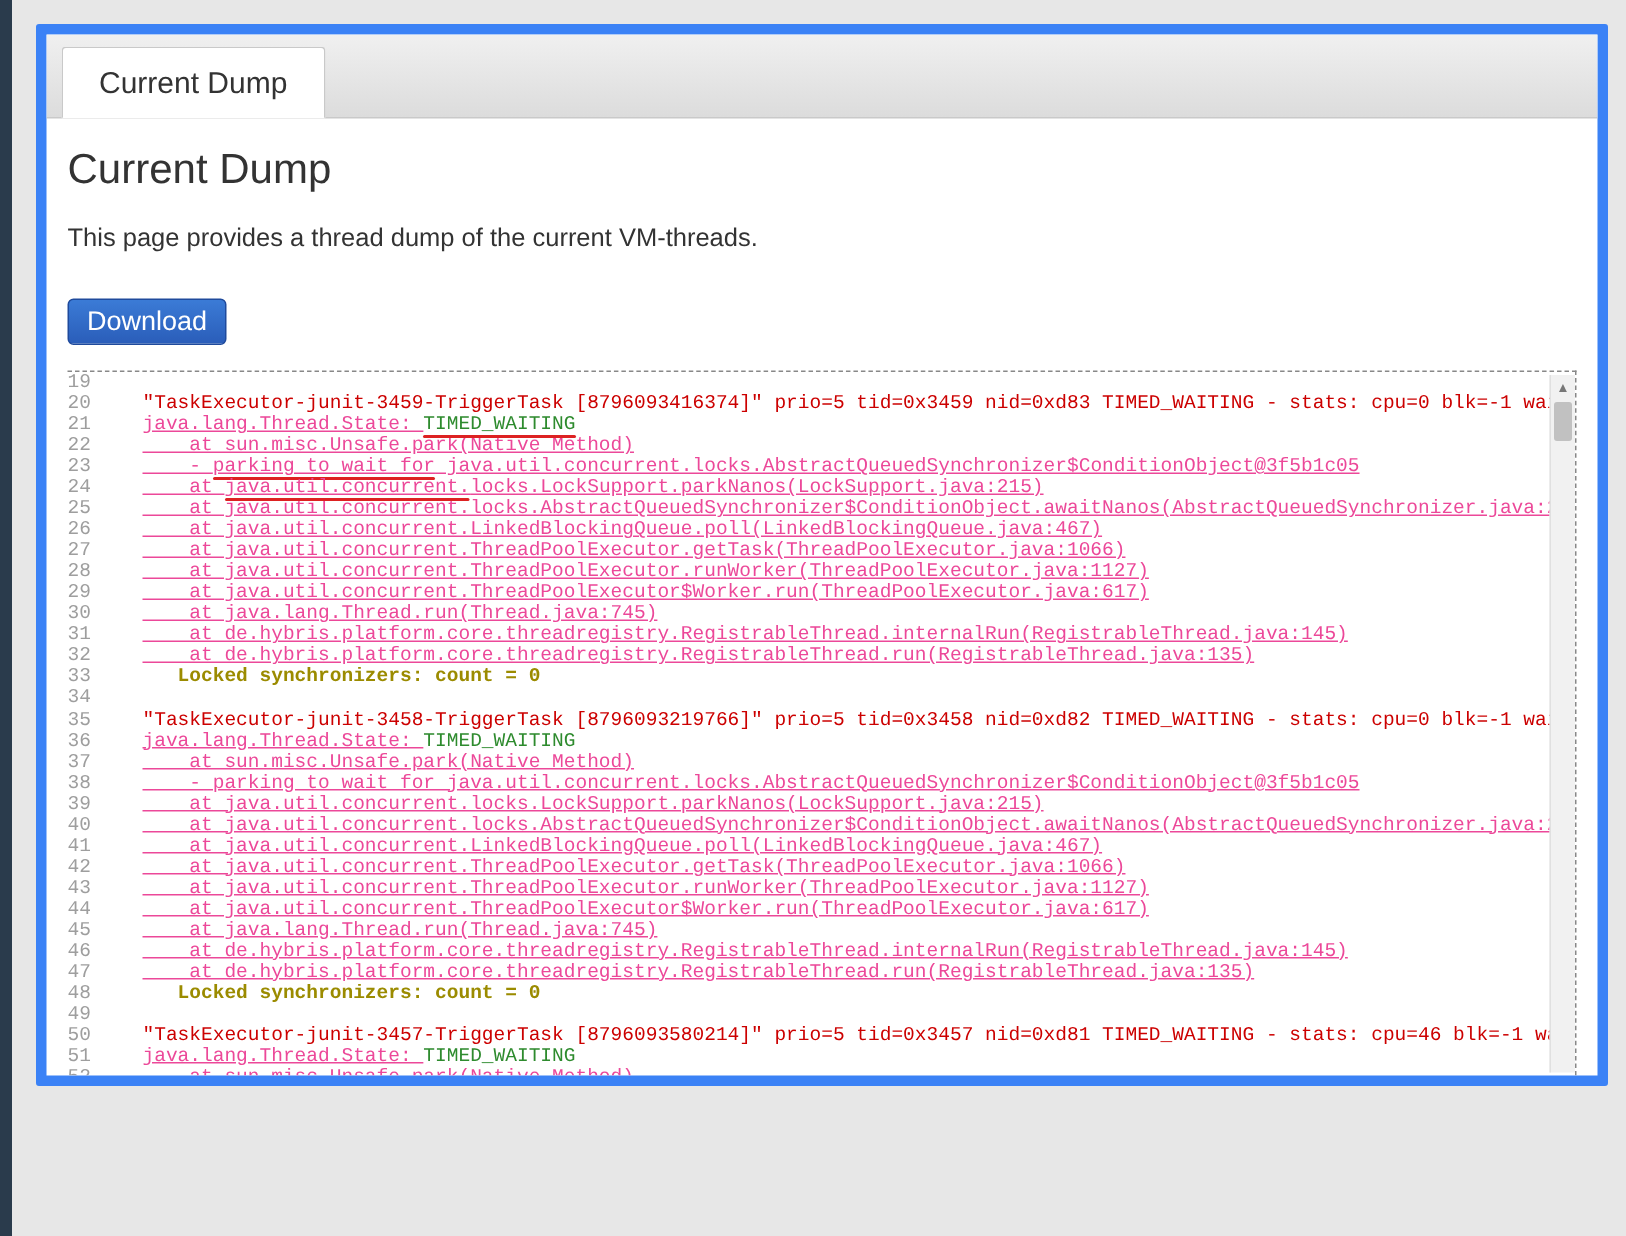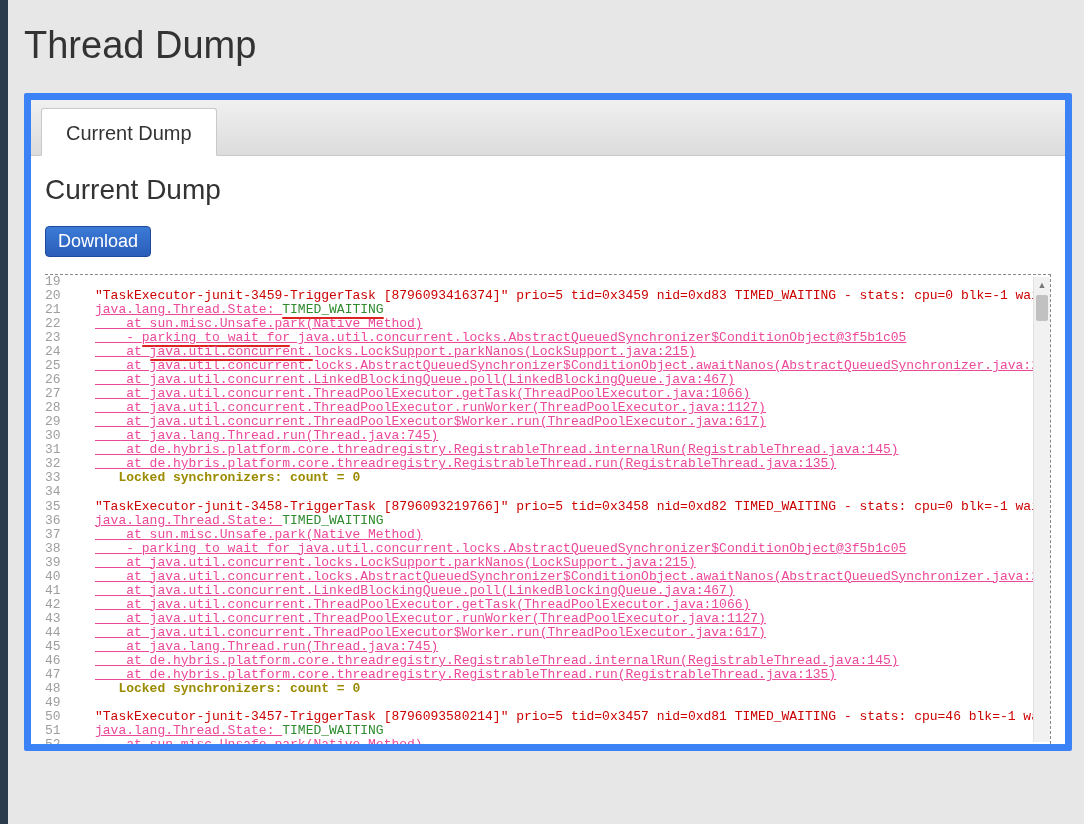--- a/index.html
+++ b/index.html
@@ -152,29 +152,29 @@
       height: 2px;
       background: #d22;
       border-radius: 1px;
     }
   </style>
 </head>
 <body>
 <div class="left-stripe"></div>
 
 <div class="page">
-  <h1 class="page-title">Thread Dump</h1>
 
   <div class="panel">
     <div class="tab-bar">
       <div class="tab active">Current Dump</div>
     </div>
 
     <div class="panel-body">
       <h2 class="section-title">Current Dump</h2>
+      <div class="description">This page provides a thread dump of the current VM-threads.</div>
 
       <button type="button" class="download-btn">Download</button>
 
       <div class="dump-viewport">
         <div id="dump-container" class="dump-pre"><div><span class="gutter">19</span></div><div><span class="gutter">20</span><span class="c-hdr">"TaskExecutor-junit-3459-TriggerTask [8796093416374]" prio=5 tid=0x3459 nid=0xd83 TIMED_WAITING - stats: cpu=0 blk=-1 wait=-1</span></div><div><span class="gutter">21</span><span class="c-txt">java.lang.Thread.State: </span><span class="c-grn underline-red">TIMED_WAITING</span></div><div><span class="gutter">22</span><span class="c-txt">    at sun.misc.Unsafe.park(Native Method)</span></div><div><span class="gutter">23</span><span class="c-txt">    - </span><span class="c-txt underline-red">parking to wait for</span><span class="c-txt"> java.util.concurrent.locks.AbstractQueuedSynchronizer$ConditionObject@3f5b1c05</span></div><div><span class="gutter">24</span><span class="c-txt">    at </span><span class="c-txt underline-red">java.util.concurrent.</span><span class="c-txt">locks.LockSupport.parkNanos(LockSupport.java:215)</span></div><div><span class="gutter">25</span><span class="c-txt">    at java.util.concurrent.locks.AbstractQueuedSynchronizer$ConditionObject.awaitNanos(AbstractQueuedSynchronizer.java:2078)</span></div><div><span class="gutter">26</span><span class="c-txt">    at java.util.concurrent.LinkedBlockingQueue.poll(LinkedBlockingQueue.java:467)</span></div><div><span class="gutter">27</span><span class="c-txt">    at java.util.concurrent.ThreadPoolExecutor.getTask(ThreadPoolExecutor.java:1066)</span></div><div><span class="gutter">28</span><span class="c-txt">    at java.util.concurrent.ThreadPoolExecutor.runWorker(ThreadPoolExecutor.java:1127)</span></div><div><span class="gutter">29</span><span class="c-txt">    at java.util.concurrent.ThreadPoolExecutor$Worker.run(ThreadPoolExecutor.java:617)</span></div><div><span class="gutter">30</span><span class="c-txt">    at java.lang.Thread.run(Thread.java:745)</span></div><div><span class="gutter">31</span><span class="c-txt">    at de.hybris.platform.core.threadregistry.RegistrableThread.internalRun(RegistrableThread.java:145)</span></div><div><span class="gutter">32</span><span class="c-txt">    at de.hybris.platform.core.threadregistry.RegistrableThread.run(RegistrableThread.java:135)</span></div><div><span class="gutter">33</span><span class="c-olv">   Locked synchronizers: count = 0</span></div><div><span class="gutter">34</span></div><div><span class="gutter">35</span><span class="c-hdr">"TaskExecutor-junit-3458-TriggerTask [8796093219766]" prio=5 tid=0x3458 nid=0xd82 TIMED_WAITING - stats: cpu=0 blk=-1 wait=-1</span></div><div><span class="gutter">36</span><span class="c-txt">java.lang.Thread.State: </span><span class="c-grn">TIMED_WAITING</span></div><div><span class="gutter">37</span><span class="c-txt">    at sun.misc.Unsafe.park(Native Method)</span></div><div><span class="gutter">38</span><span class="c-txt">    - parking to wait for java.util.concurrent.locks.AbstractQueuedSynchronizer$ConditionObject@3f5b1c05</span></div><div><span class="gutter">39</span><span class="c-txt">    at java.util.concurrent.locks.LockSupport.parkNanos(LockSupport.java:215)</span></div><div><span class="gutter">40</span><span class="c-txt">    at java.util.concurrent.locks.AbstractQueuedSynchronizer$ConditionObject.awaitNanos(AbstractQueuedSynchronizer.java:2078)</span></div><div><span class="gutter">41</span><span class="c-txt">    at java.util.concurrent.LinkedBlockingQueue.poll(LinkedBlockingQueue.java:467)</span></div><div><span class="gutter">42</span><span class="c-txt">    at java.util.concurrent.ThreadPoolExecutor.getTask(ThreadPoolExecutor.java:1066)</span></div><div><span class="gutter">43</span><span class="c-txt">    at java.util.concurrent.ThreadPoolExecutor.runWorker(ThreadPoolExecutor.java:1127)</span></div><div><span class="gutter">44</span><span class="c-txt">    at java.util.concurrent.ThreadPoolExecutor$Worker.run(ThreadPoolExecutor.java:617)</span></div><div><span class="gutter">45</span><span class="c-txt">    at java.lang.Thread.run(Thread.java:745)</span></div><div><span class="gutter">46</span><span class="c-txt">    at de.hybris.platform.core.threadregistry.RegistrableThread.internalRun(RegistrableThread.java:145)</span></div><div><span class="gutter">47</span><span class="c-txt">    at de.hybris.platform.core.threadregistry.RegistrableThread.run(RegistrableThread.java:135)</span></div><div><span class="gutter">48</span><span class="c-olv">   Locked synchronizers: count = 0</span></div><div><span class="gutter">49</span></div><div><span class="gutter">50</span><span class="c-hdr">"TaskExecutor-junit-3457-TriggerTask [8796093580214]" prio=5 tid=0x3457 nid=0xd81 TIMED_WAITING - stats: cpu=46 blk=-1 wait=-1</span></div><div><span class="gutter">51</span><span class="c-txt">java.lang.Thread.State: </span><span class="c-grn">TIMED_WAITING</span></div><div><span class="gutter">52</span><span class="c-txt">    at sun.misc.Unsafe.park(Native Method)</span></div></div>
         <div class="scrollbar">
           <div class="arrow up">▲</div>
           <div class="thumb"></div>
         </div>
       </div>

